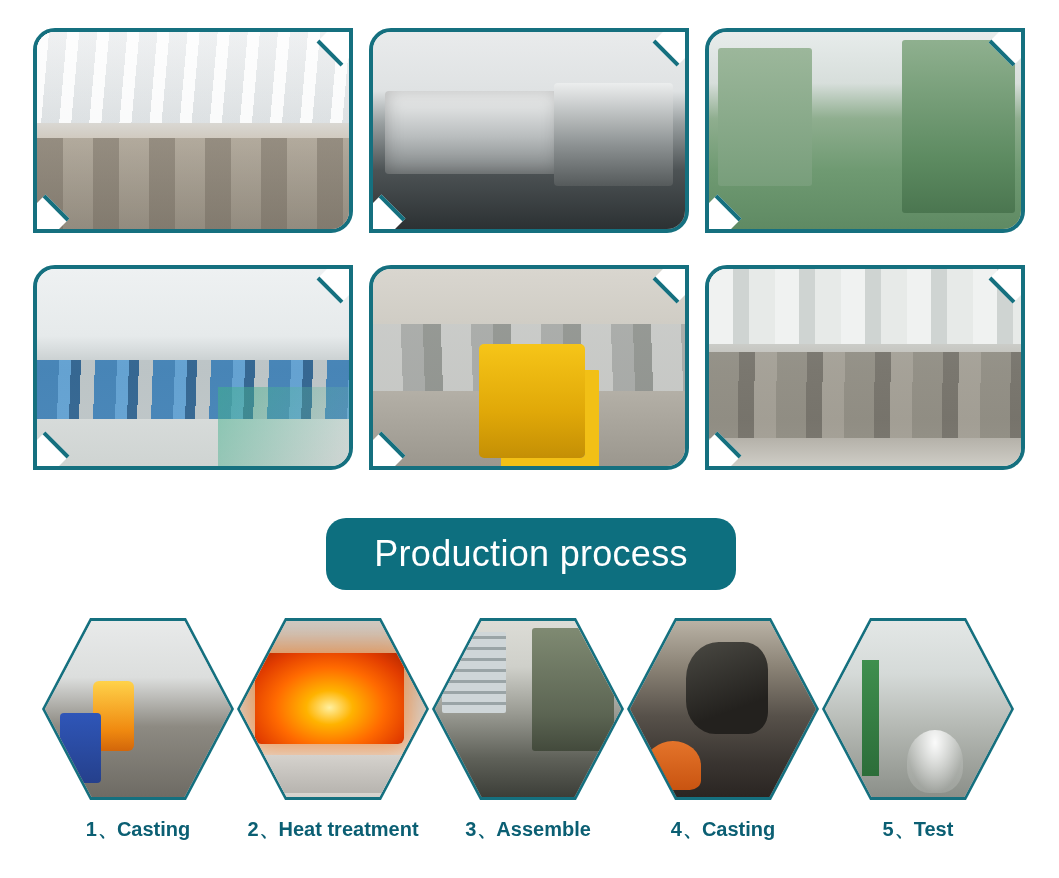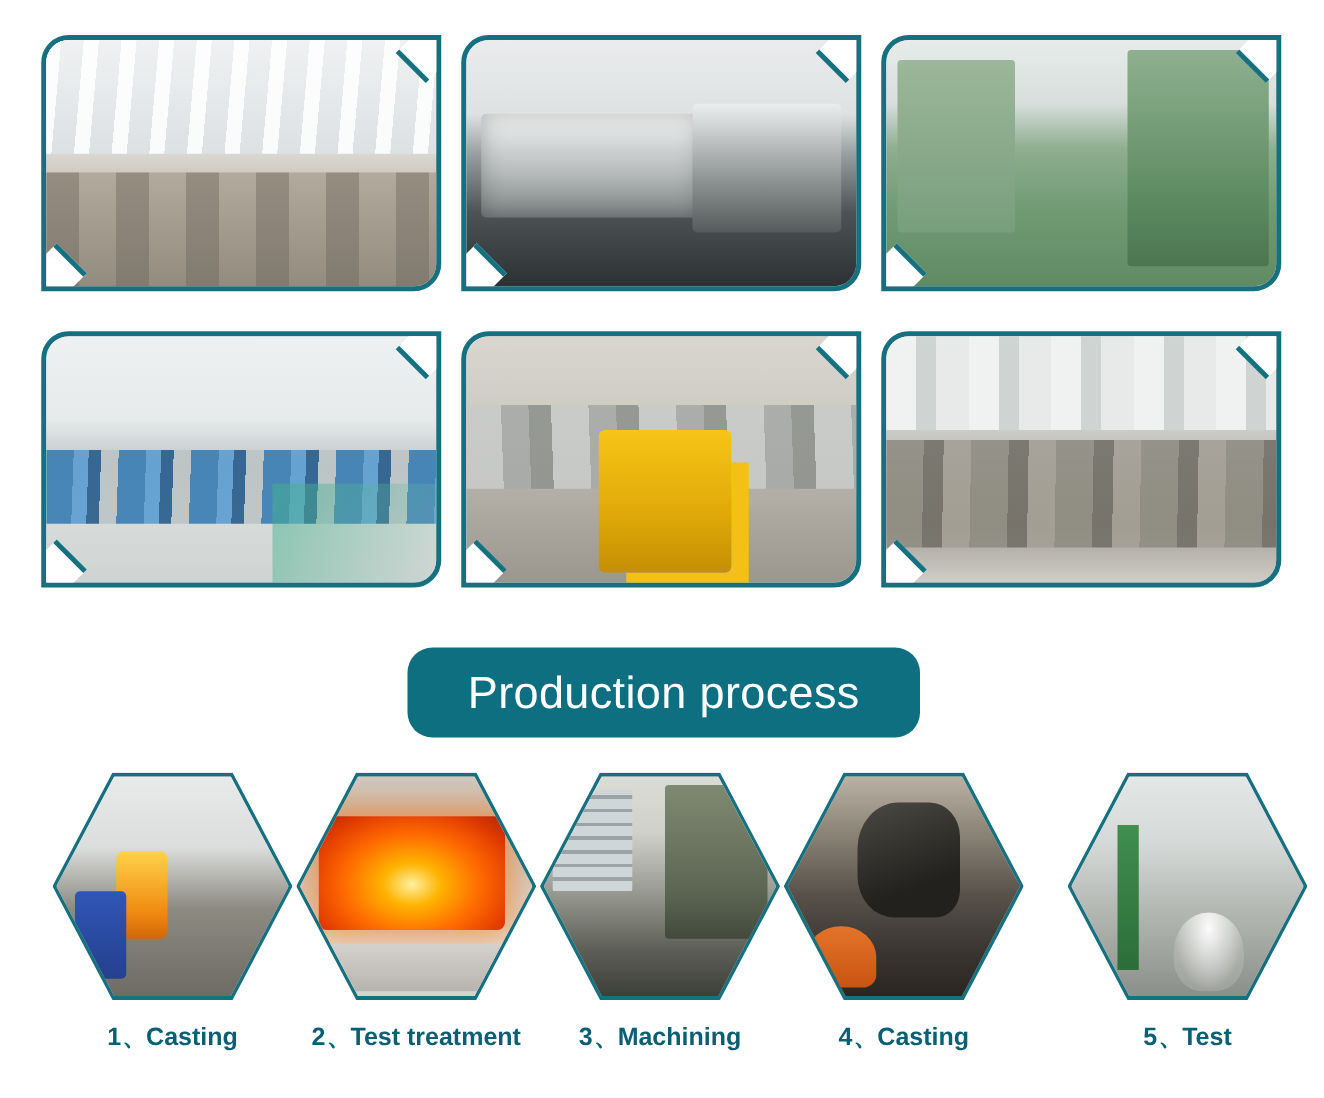--- a/index.html
+++ b/index.html
@@ -106,21 +106,21 @@
   .step {
     position: absolute;
     top: 0;
     width: 192px;
     height: 250px;
   }
   .step.s1 { left: 42px; }
   .step.s2 { left: 237px; }
   .step.s3 { left: 432px; }
   .step.s4 { left: 627px; }
-  .step.s5 { left: 854px; }
+  .step.s5 { left: 822px; }
 
   .hex-wrap {
     position: absolute;
     left: 0;
     top: 0;
     width: 192px;
     height: 182px;
   }
   .hex-border {
     position: absolute;
@@ -441,33 +441,33 @@
   </div>
 
   <div class="step s2">
     <div class="hex-wrap">
       <div class="hex-border"></div>
       <div class="hex-inner">
         <div class="scene sc-heat"></div>
       </div>
     </div>
     <div class="step-label">
-      <span class="num">2</span><span class="dun">、</span><span>Test treatment</span>
+      <span class="num">2</span><span class="dun">、</span><span>Heat treatment</span>
     </div>
   </div>
 
   <div class="step s3">
     <div class="hex-wrap">
       <div class="hex-border"></div>
       <div class="hex-inner">
         <div class="scene sc-machining"></div>
       </div>
     </div>
     <div class="step-label">
-      <span class="num">3</span><span class="dun">、</span><span>Machining</span>
+      <span class="num">3</span><span class="dun">、</span><span>Assemble</span>
     </div>
   </div>
 
   <div class="step s4">
     <div class="hex-wrap">
       <div class="hex-border"></div>
       <div class="hex-inner">
         <div class="scene sc-assemble"></div>
       </div>
     </div>

